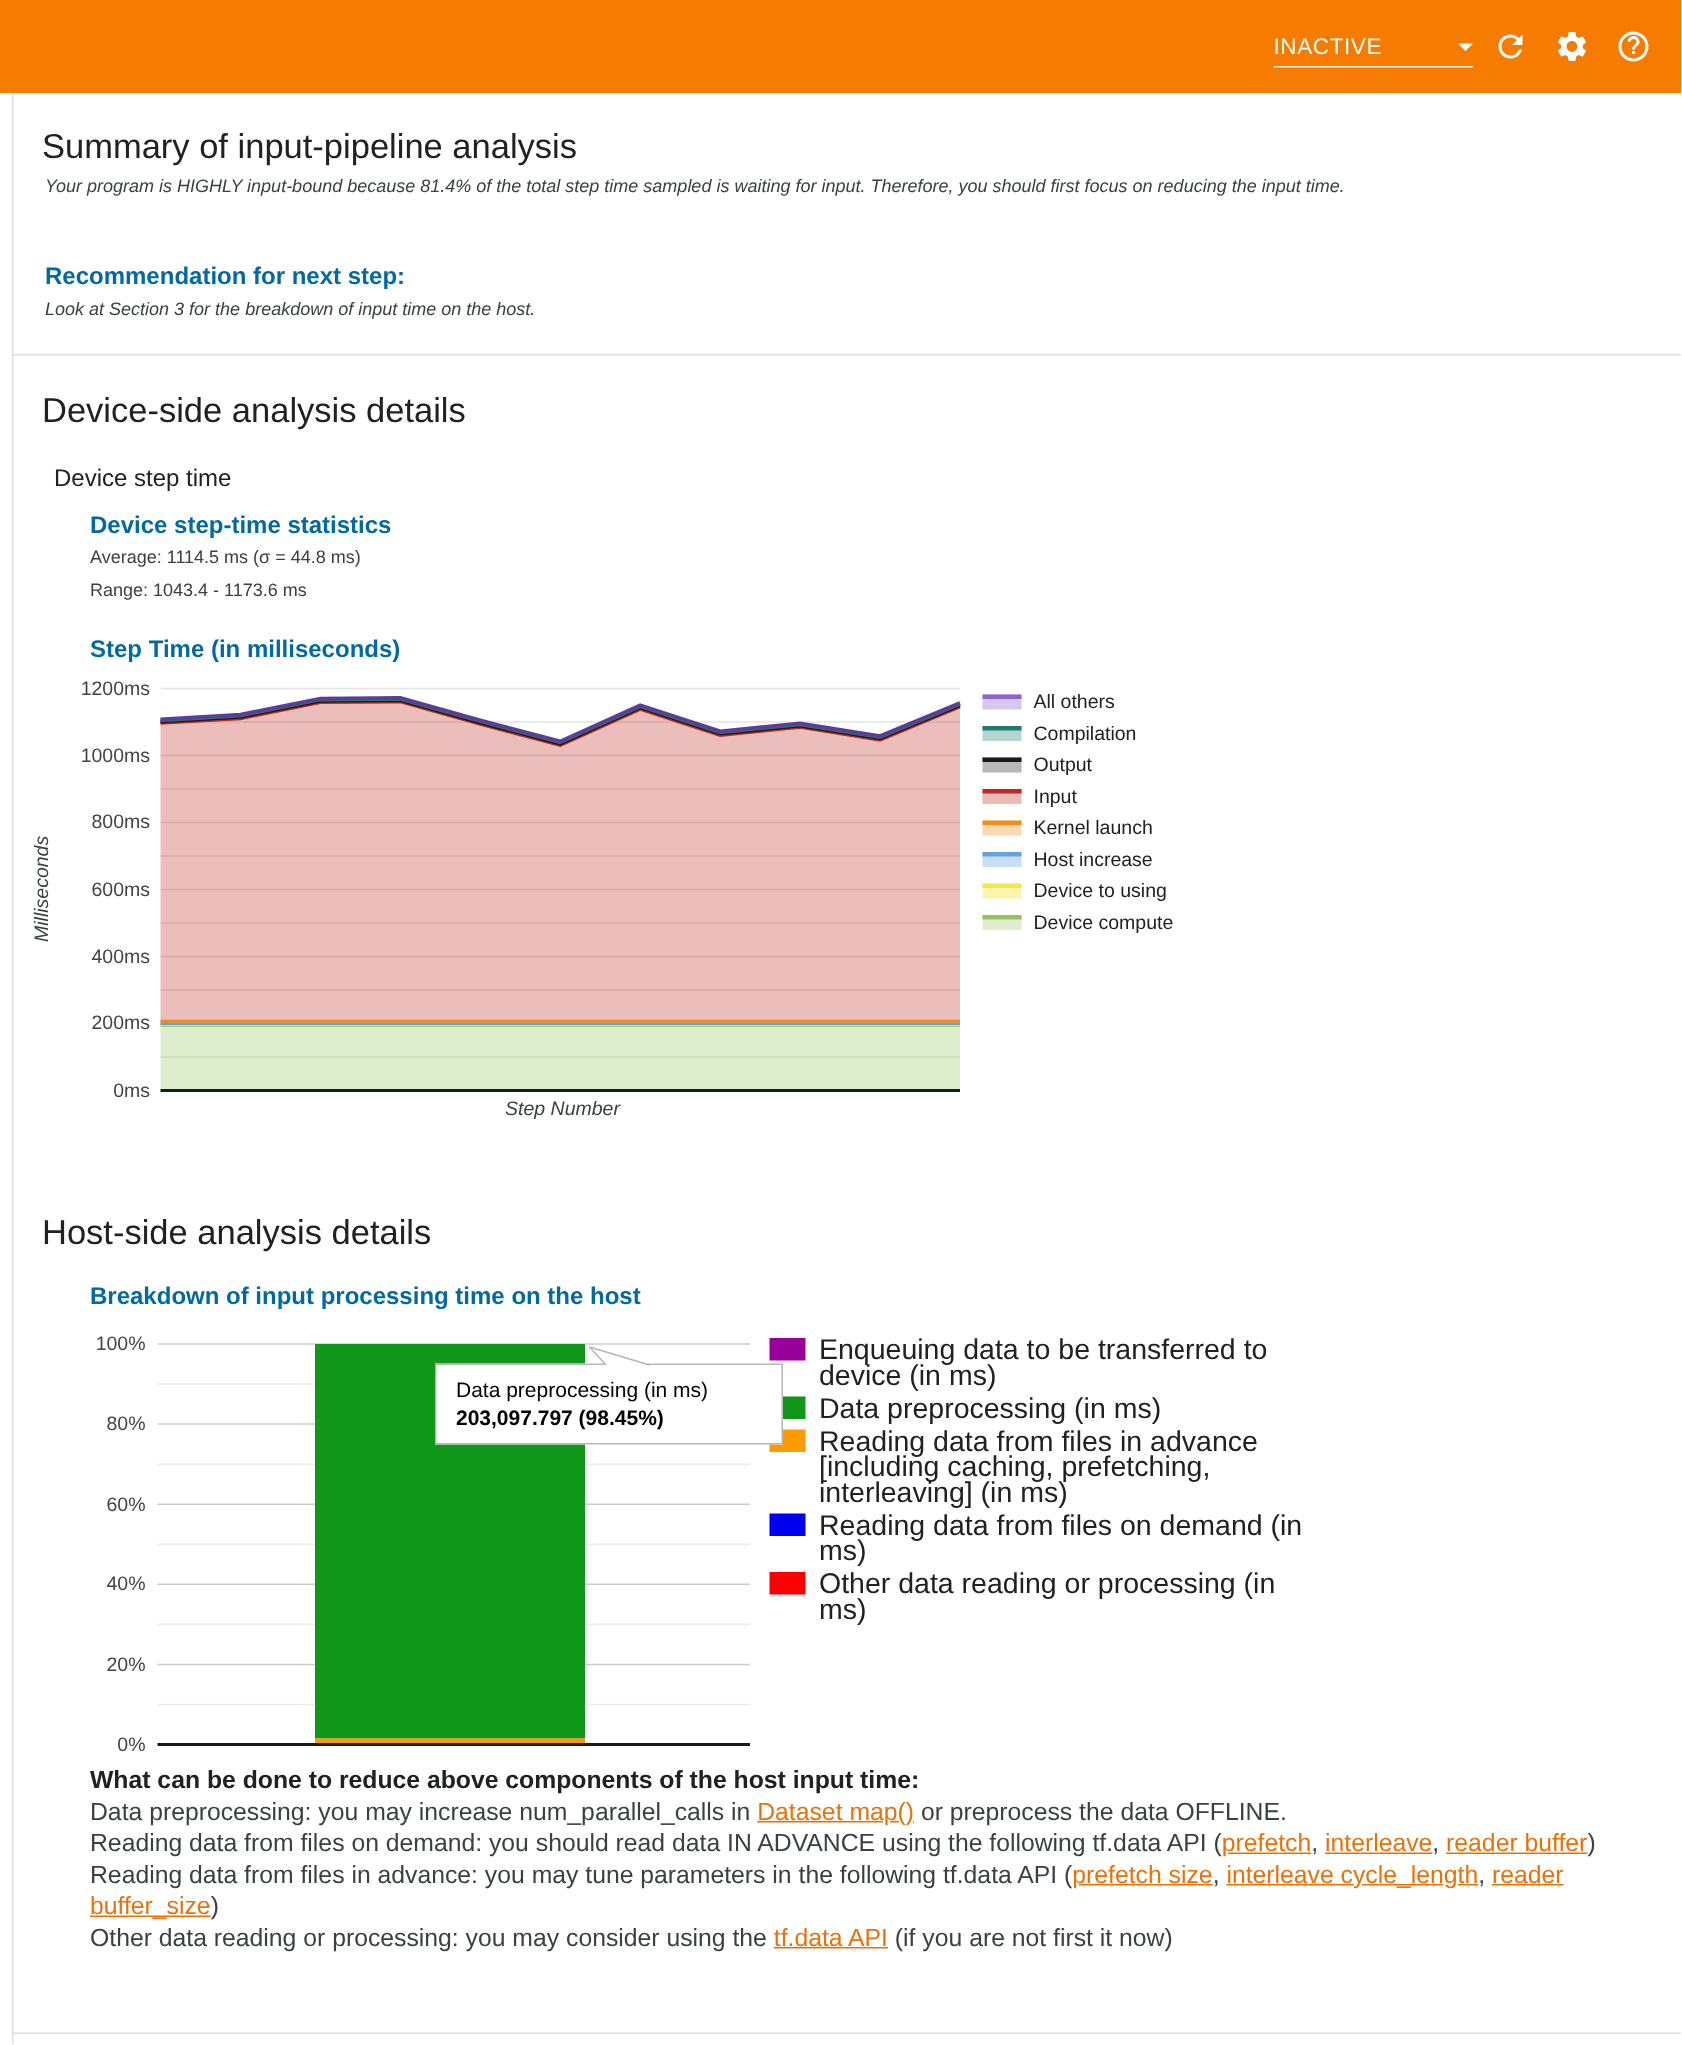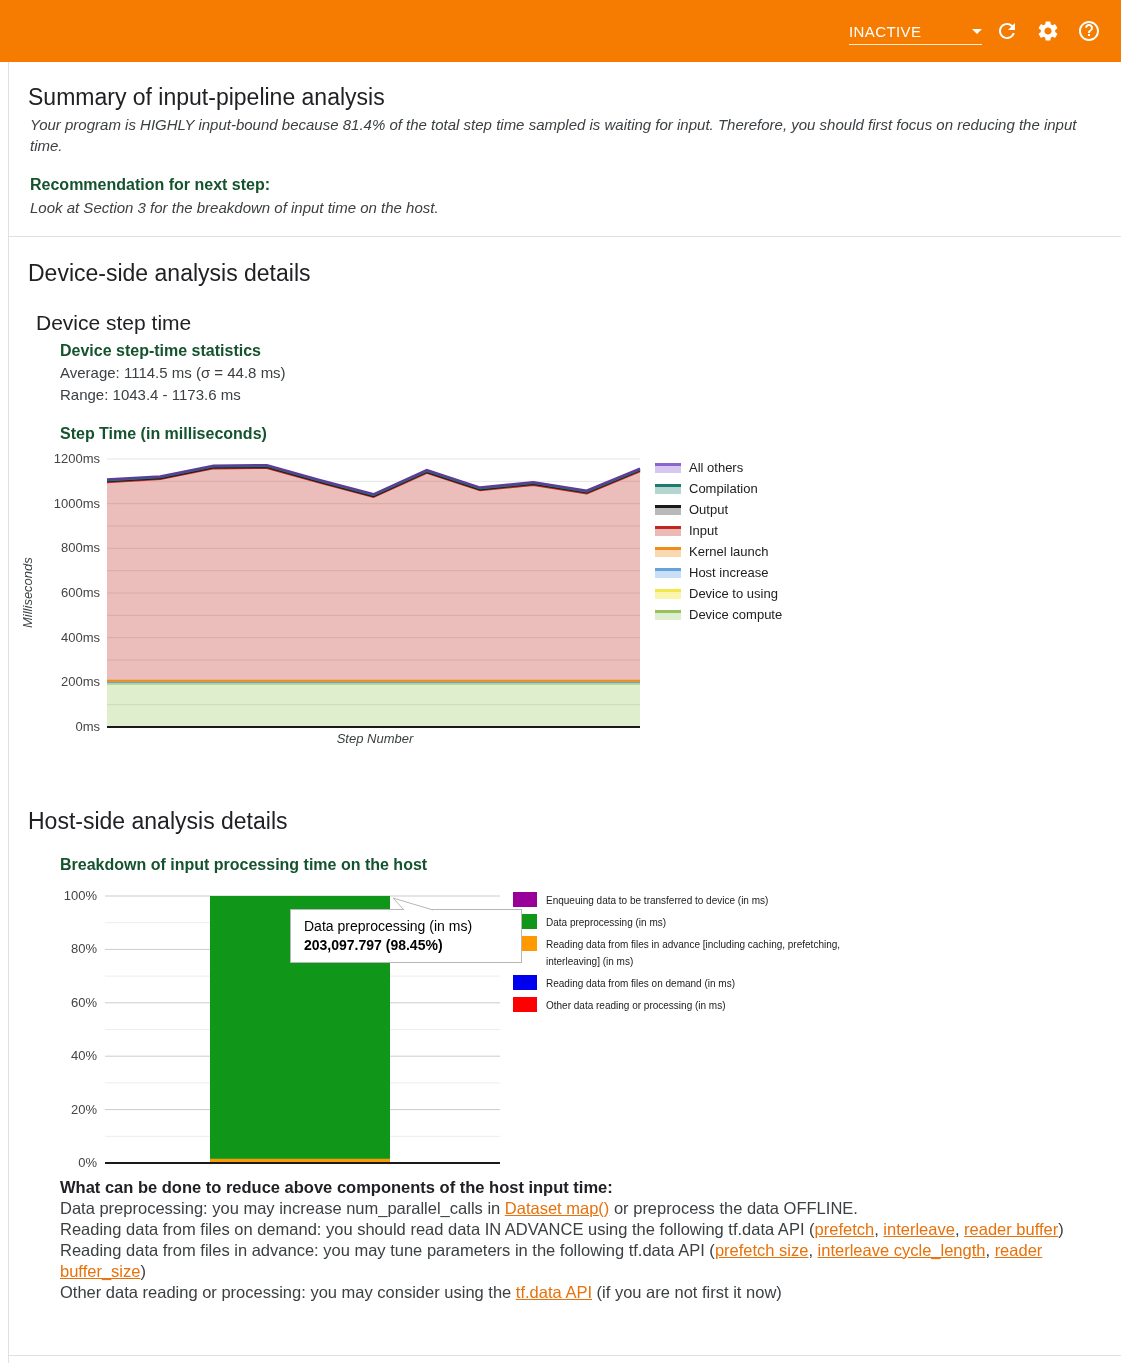--- a/index.html
+++ b/index.html
@@ -13,40 +13,40 @@
     display:flex; align-items:center; cursor:pointer; }
   .run-select .caret { margin-left:auto; width:0; height:0; border-left:5px solid transparent;
     border-right:5px solid transparent; border-top:5px solid #fff; }
   .appbar-icon { position:absolute; top:19px; width:24px; height:24px; cursor:pointer; }
   .appbar-icon svg { width:24px; height:24px; fill:#fff; }
 
   .vline  { position:absolute; left:8px; top:62px; width:1px; height:1301px; background:#e0e0e0; }
   .hdiv   { position:absolute; left:8px; width:1113px; height:1px; background:#e0e0e0; }
 
   .h-section { position:absolute; font-size:23px; color:#202124; font-weight:400; }
-  .h-sub     { position:absolute; font-size:21px; color:#202124; font-weight:400;text-align:right; }
-  .h-bold    { position:absolute; font-size:16px; color:#14532d; font-weight:700; }
-  .txt       { position:absolute; font-size:15px; color:#3c4043; }
+  .h-sub     { position:absolute; font-size:16px; color:#202124; font-weight:400;text-align:right; }
+  .h-bold    { position:absolute; font-size:16px; color:#0369a1; font-weight:700; }
+  .txt       { position:absolute; font-size:12px; color:#3c4043; }
   .italic    { font-style:italic; }
 
   .tick-label { position:absolute; font-size:13px; color:#444; text-align:right; height:16px; line-height:16px; }
   .axis-x-label { position:absolute; font-size:13px; font-style:italic; color:#3c4043; text-align:center; }
   .axis-y-label { position:absolute; font-size:13px; font-style:italic; color:#3c4043;
     writing-mode:vertical-rl; transform:rotate(180deg); text-align:center; }
 
   .chart-svg { position:absolute; left:0; }
 
   .legend-area { position:absolute; }
   .legend-row-line { display:flex; align-items:center; height:21px; }
   .legend-row-line .sw { width:26px; height:10px; margin-right:8px; }
   .legend-row-line .lb { font-size:13px; color:#202124; white-space:nowrap; }
 
   .legend-sq-row { display:flex; align-items:flex-start; margin-bottom:5px; }
   .legend-sq-row .sw { width:24px; height:15px; margin-right:9px; flex-shrink:0; }
-  .legend-sq-row .lb { font-size:10px; color:#202124; line-height:17px; width:330px; }
+  .legend-sq-row .lb { font-size:19px; color:#202124; line-height:17px; width:330px; }
 
   .tooltip { position:absolute; left:290px; top:909px; width:232px; background:#fff;
     border:1px solid #b7b7b7; padding:8px 13px 9px 13px; z-index:5; }
   .tooltip .t1 { font-size:14px; color:#000; }
   .tooltip .t2 { font-size:14px; color:#000; font-weight:700; margin-top:3px; }
   .tt-tail { position:absolute; left:100px; top:-13px; width:44px; height:14px; }
 
   .tips { position:absolute; left:60px; top:1177px; width:1032px; }
   .tips .tips-h { font-size:16.5px; font-weight:700; color:#202124; line-height:21px; }
   .tips .tip-line { font-size:16.5px; color:#3c4043; line-height:20.9px; }

